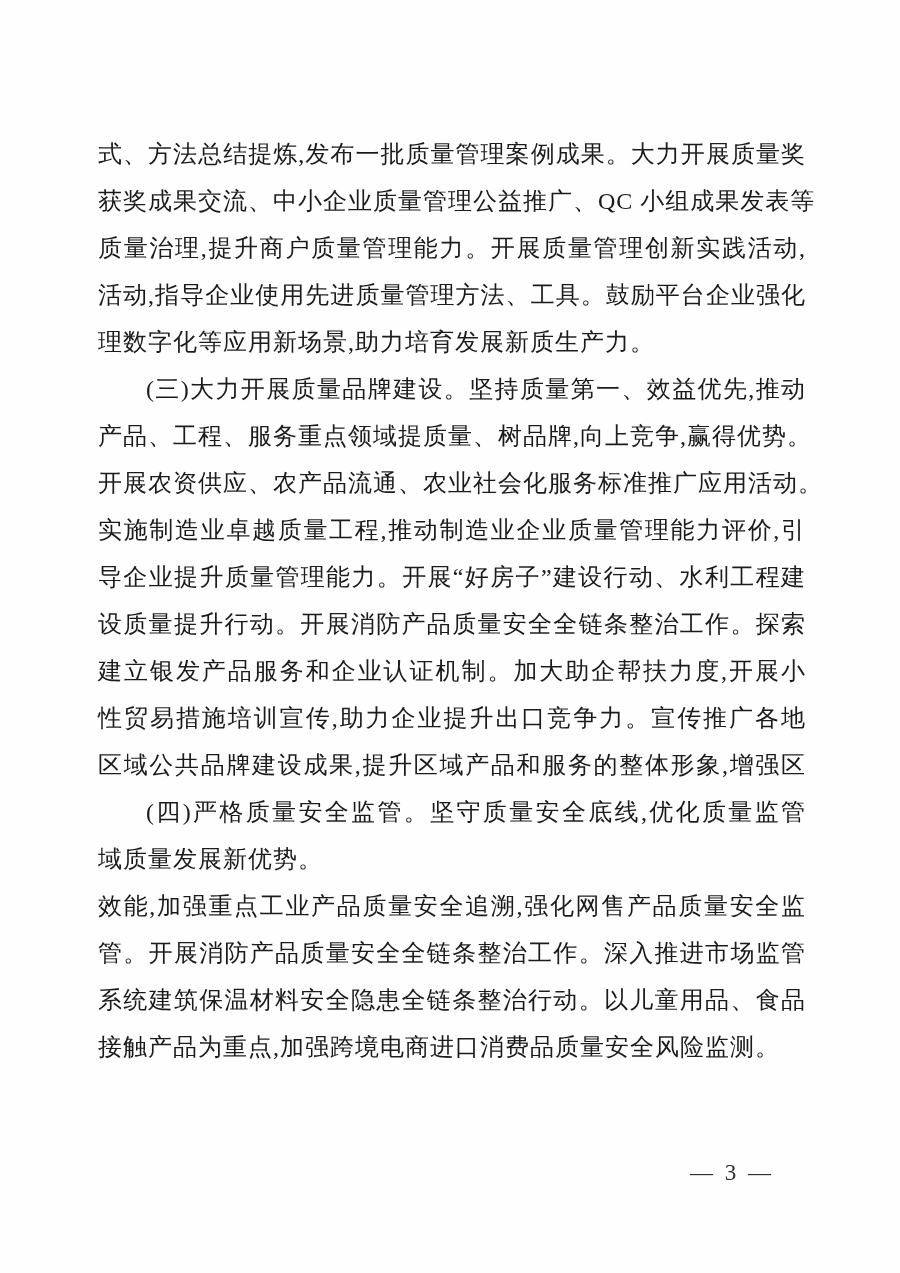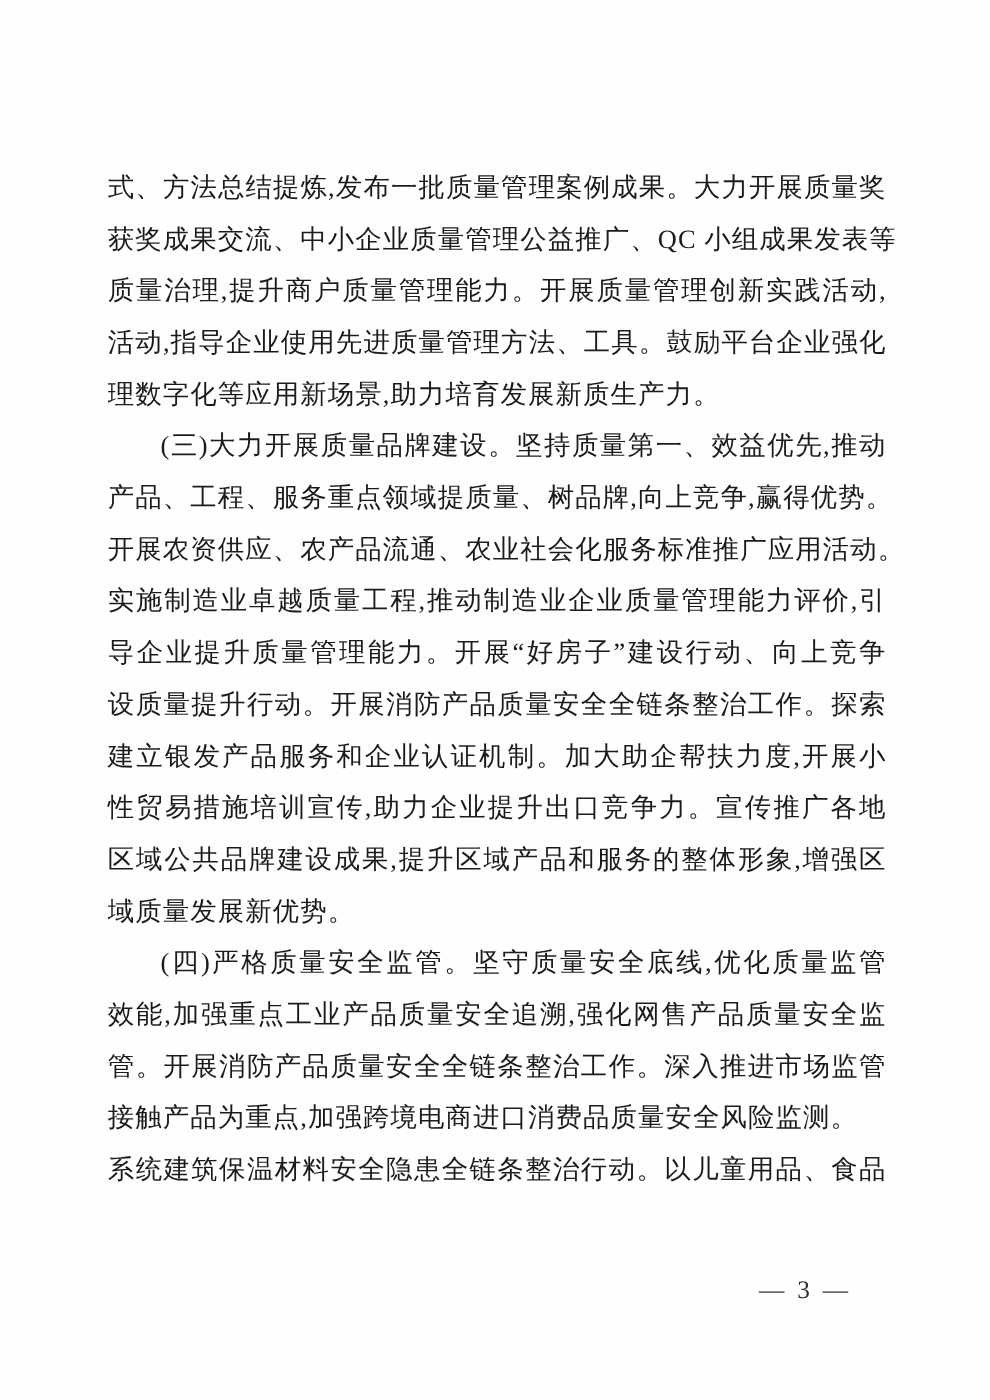--- a/index.html
+++ b/index.html
@@ -15,21 +15,21 @@
     color: #1b1b1b;
     overflow: hidden;
   }
   .page {
     position: absolute;
     inset: 0;
   }
   .text-block {
     position: absolute;
     left: 98px;
-    top: 148px;
+    top: 131px;
     width: 708px;
   }
   .line {
     height: 47px;
     line-height: 47px;
     font-size: 24px;
     letter-spacing: 1px;
     text-align: justify;
     text-align-last: justify;
     text-justify: inter-character;
@@ -58,26 +58,26 @@
   <div class="text-block">
       <div class="line">式、方法总结提炼,发布一批质量管理案例成果。大力开展质量奖</div>
       <div class="line">获奖成果交流、中小企业质量管理公益推广、QC 小组成果发表等</div>
       <div class="line">质量治理,提升商户质量管理能力。开展质量管理创新实践活动,</div>
       <div class="line">活动,指导企业使用先进质量管理方法、工具。鼓励平台企业强化</div>
       <div class="line last">理数字化等应用新场景,助力培育发展新质生产力。</div>
       <div class="line indent">(三)大力开展质量品牌建设。坚持质量第一、效益优先,推动</div>
       <div class="line">产品、工程、服务重点领域提质量、树品牌,向上竞争,赢得优势。</div>
       <div class="line">开展农资供应、农产品流通、农业社会化服务标准推广应用活动。</div>
       <div class="line">实施制造业卓越质量工程,推动制造业企业质量管理能力评价,引</div>
-      <div class="line">导企业提升质量管理能力。开展“好房子”建设行动、向上竞争</div>
+      <div class="line">导企业提升质量管理能力。开展“好房子”建设行动、水利工程建</div>
       <div class="line">设质量提升行动。开展消防产品质量安全全链条整治工作。探索</div>
       <div class="line">建立银发产品服务和企业认证机制。加大助企帮扶力度,开展小</div>
       <div class="line">性贸易措施培训宣传,助力企业提升出口竞争力。宣传推广各地</div>
       <div class="line">区域公共品牌建设成果,提升区域产品和服务的整体形象,增强区</div>
+      <div class="line indent">(四)严格质量安全监管。坚守质量安全底线,优化质量监管</div>
       <div class="line last">域质量发展新优势。</div>
-      <div class="line indent">(四)严格质量安全监管。坚守质量安全底线,优化质量监管</div>
       <div class="line">效能,加强重点工业产品质量安全追溯,强化网售产品质量安全监</div>
       <div class="line">管。开展消防产品质量安全全链条整治工作。深入推进市场监管</div>
+      <div class="line">系统建筑保温材料安全隐患全链条整治行动。以儿童用品、食品</div>
       <div class="line last">接触产品为重点,加强跨境电商进口消费品质量安全风险监测。</div>
-      <div class="line">系统建筑保温材料安全隐患全链条整治行动。以儿童用品、食品</div>
     </div>
   <div class="page-number">— 3 —</div>
 </div>
 
 </body></html>

